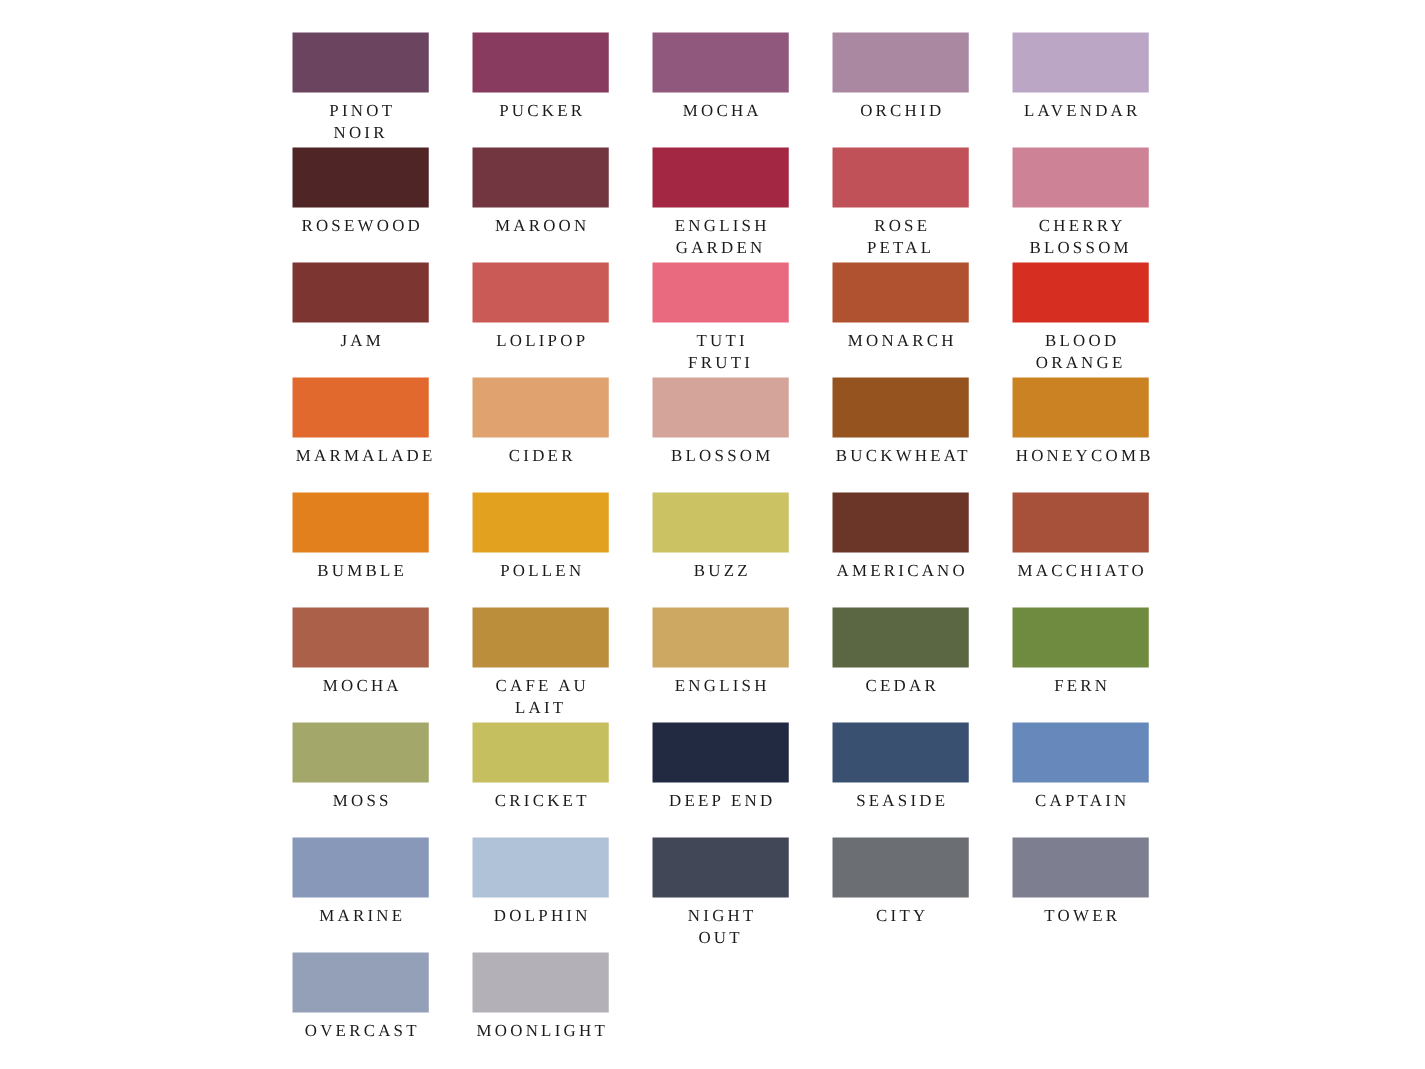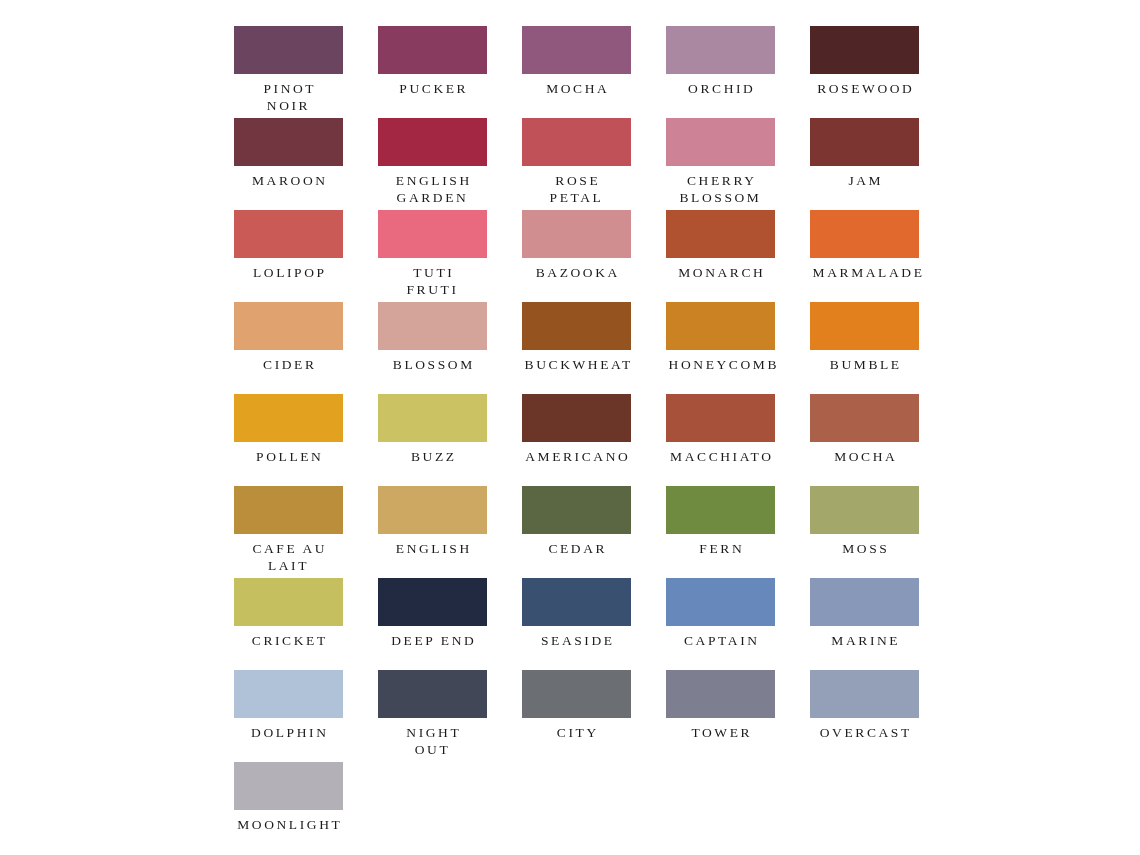--- a/index.html
+++ b/index.html
@@ -71,20 +71,24 @@
       </div>
       <div class="swatch-cell">
         <div class="swatch-chip" style="background-color: rgb(144, 88, 124);"></div>
         <div class="swatch-label">MOCHA</div>
       </div>
       <div class="swatch-cell">
         <div class="swatch-chip" style="background-color: rgb(171, 136, 162);"></div>
         <div class="swatch-label">ORCHID</div>
       </div>
       <div class="swatch-cell">
+        <div class="swatch-chip" style="background-color: rgb(187, 166, 198);"></div>
+        <div class="swatch-label">LAVENDAR</div>
+      </div>
+      <div class="swatch-cell">
         <div class="swatch-chip" style="background-color: rgb(79, 37, 38);"></div>
         <div class="swatch-label">ROSEWOOD</div>
       </div>
       <div class="swatch-cell">
         <div class="swatch-chip" style="background-color: rgb(113, 54, 64);"></div>
         <div class="swatch-label">MAROON</div>
       </div>
       <div class="swatch-cell">
         <div class="swatch-chip" style="background-color: rgb(163, 39, 67);"></div>
         <div class="swatch-label">ENGLISH
@@ -107,26 +111,27 @@
       <div class="swatch-cell">
         <div class="swatch-chip" style="background-color: rgb(202, 90, 85);"></div>
         <div class="swatch-label">LOLIPOP</div>
       </div>
       <div class="swatch-cell">
         <div class="swatch-chip" style="background-color: rgb(233, 105, 127);"></div>
         <div class="swatch-label">TUTI
 FRUTI</div>
       </div>
       <div class="swatch-cell">
-        <div class="swatch-chip" style="background-color: rgb(209, 142, 144);"></div>
-        <div class="swatch-label">BAZOOKA</div>
-      </div>
-      <div class="swatch-cell">
         <div class="swatch-chip" style="background-color: rgb(176, 81, 47);"></div>
         <div class="swatch-label">MONARCH</div>
+      </div>
+      <div class="swatch-cell">
+        <div class="swatch-chip" style="background-color: rgb(214, 47, 34);"></div>
+        <div class="swatch-label">BLOOD
+ORANGE</div>
       </div>
       <div class="swatch-cell">
         <div class="swatch-chip" style="background-color: rgb(225, 105, 46);"></div>
         <div class="swatch-label">MARMALADE</div>
       </div>
       <div class="swatch-cell">
         <div class="swatch-chip" style="background-color: rgb(224, 163, 112);"></div>
         <div class="swatch-label">CIDER</div>
       </div>
       <div class="swatch-cell">

